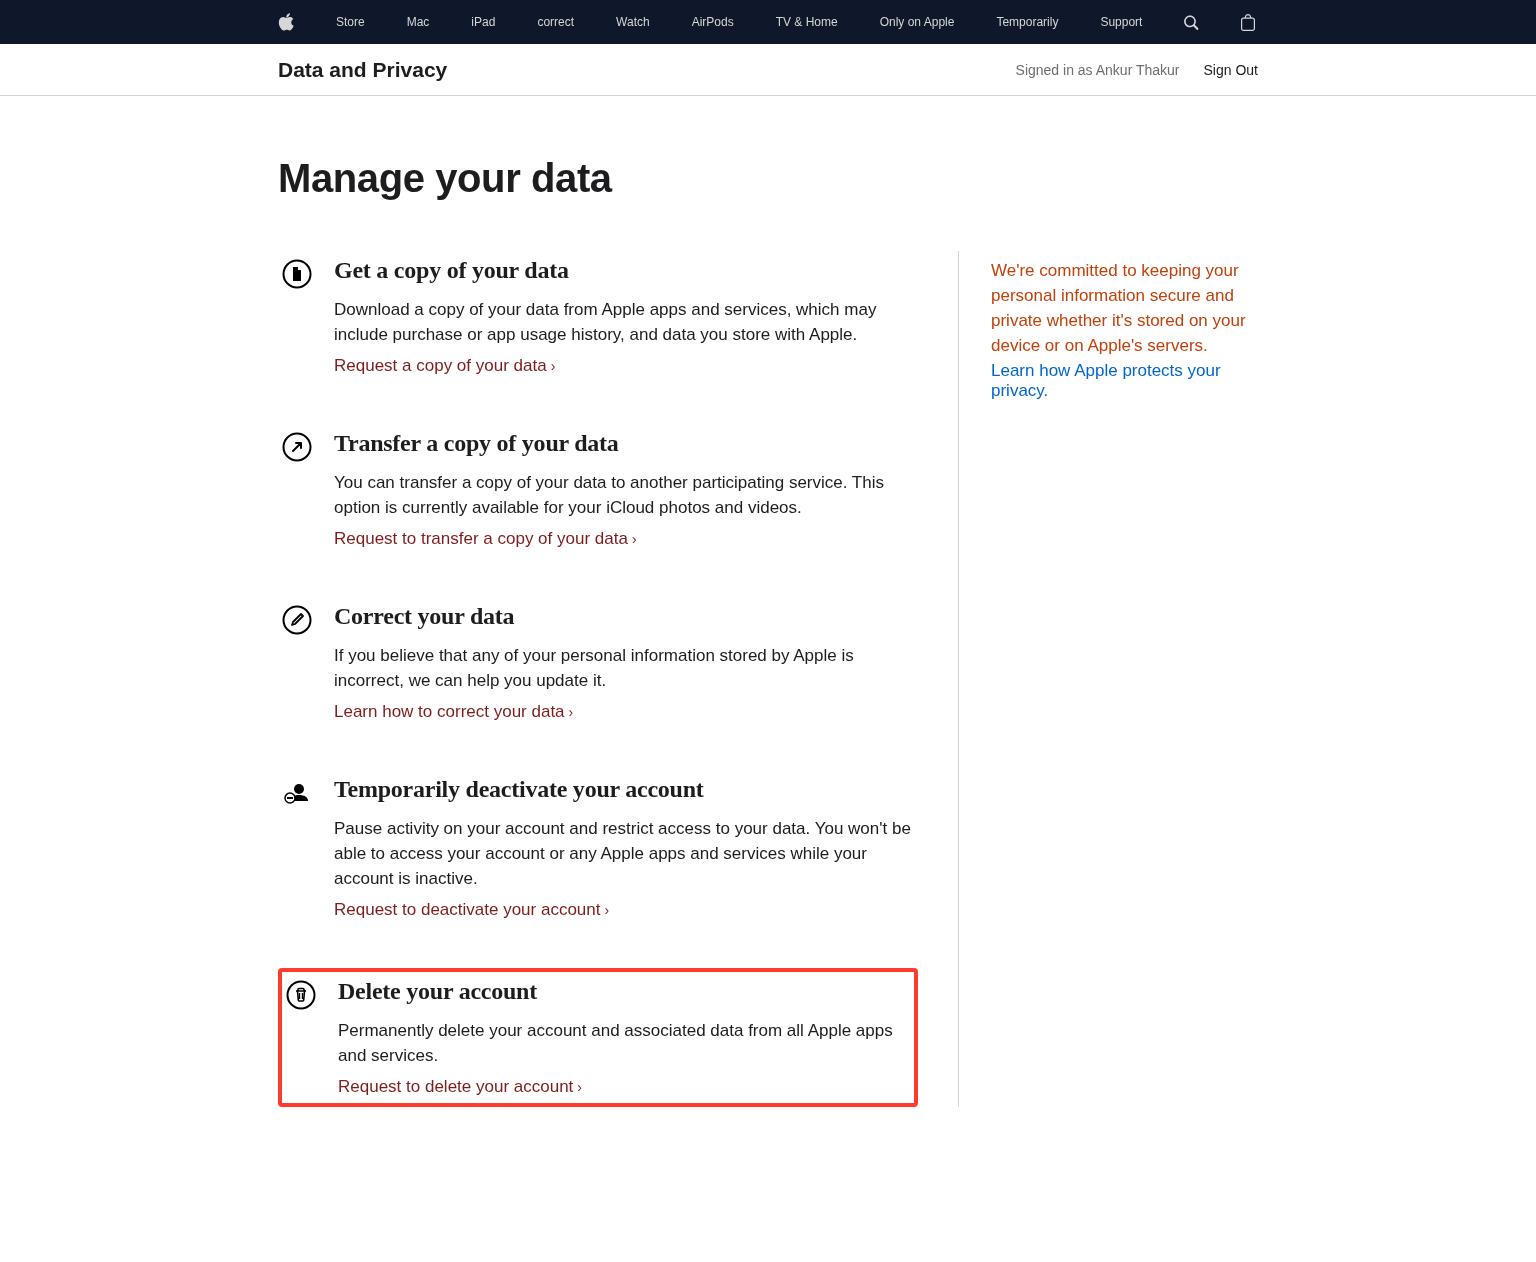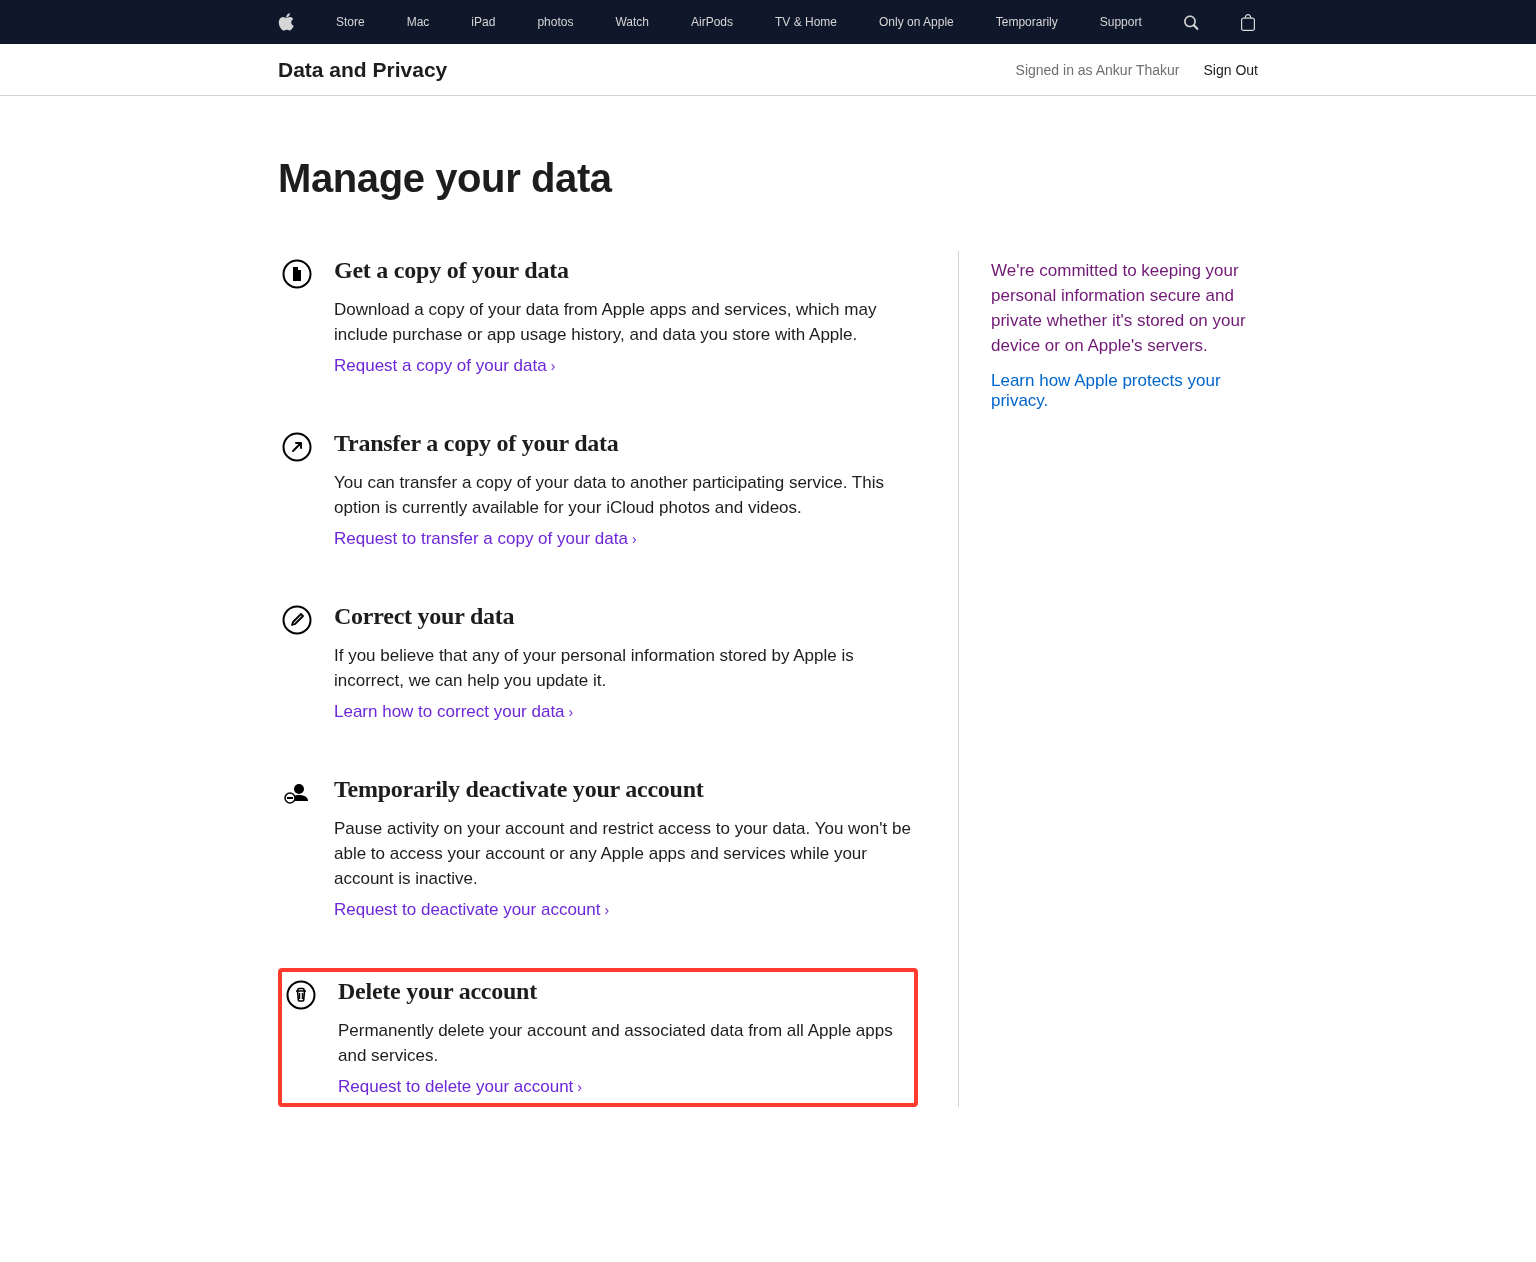--- a/index.html
+++ b/index.html
@@ -60,42 +60,42 @@
 .main-columns { display: flex; gap: 40px; }
 .main-left { flex: 1; max-width: 640px; }
 .main-right { width: 300px; border-left: 1px solid #d2d2d7; padding-left: 32px; padding-top: 8px; }
 
 .option-block { display: flex; gap: 22px; margin-bottom: 42px; padding: 6px 4px; }
 .option-icon { flex-shrink: 0; width: 30px; height: 30px; display: flex; align-items: center; justify-content: center; margin-top: 2px; }
 .option-icon svg { width: 30px; height: 30px; }
 .option-body { flex: 1; }
 .option-heading { font-size: 24px; font-weight: 700; margin-bottom: 14px; letter-spacing: -0.01em; font-family: Liberation Serif, serif; }
 .option-desc { font-size: 17px; line-height: 1.47; color: #1d1d1f; margin-bottom: 8px; }
-.option-link { font-size: 17px; color: #6d28d9; cursor: pointer; display: inline-flex; align-items: center; }
+.option-link { font-size: 17px; color: #7f1d1d; cursor: pointer; display: inline-flex; align-items: center; }
 .option-link .chev { font-size: 14px; margin-left: 4px; }
 
 .highlight-box { border: 4px solid #ff3b30; border-radius: 4px; margin-bottom: 0; }
 
-.side-text { font-size: 17px; line-height: 1.47; color: #701a75; margin-bottom: 12px; }
+.side-text { font-size: 17px; line-height: 1.47; color: #c2410c; margin-bottom: 2px; }
 .side-link { font-size: 17px; color: #0066cc; cursor: pointer; }
 </style>
 </head>
 <body>
 
 <nav class="global-nav">
   <div class="global-nav-inner">
     <a class="global-nav-icon">
       <svg width="16" height="18" viewBox="0 0 16 18">
           <path d="M13.2 9.5c0-2.4 2-3.5 2-3.6-1.1-1.6-2.8-1.8-3.4-1.8-1.4-.1-2.8.8-3.5.8-.7 0-1.8-.8-3-.8-1.5 0-2.9.9-3.7 2.2-1.6 2.7-.4 6.8 1.1 9 .8 1.1 1.7 2.3 2.9 2.3 1.2 0 1.6-.8 3-.8 1.4 0 1.8.8 3 .7 1.2 0 2-1.1 2.8-2.2.9-1.3 1.2-2.5 1.2-2.6-.1 0-2.4-.9-2.4-3.2zm-2.3-6.4c.6-.8 1.1-1.8 1-2.9-.9 0-2 .6-2.6 1.4-.6.7-1.1 1.8-1 2.8 1 .1 2-.5 2.6-1.3z"></path>
         </svg>
     </a>
     <a class="global-nav-link">Store</a>
     <a class="global-nav-link">Mac</a>
     <a class="global-nav-link">iPad</a>
-    <a class="global-nav-link">photos</a>
+    <a class="global-nav-link">correct</a>
     <a class="global-nav-link">Watch</a>
     <a class="global-nav-link">AirPods</a>
     <a class="global-nav-link">TV &amp; Home</a>
     <a class="global-nav-link">Only on Apple</a>
     <a class="global-nav-link">Temporarily</a>
     <a class="global-nav-link">Support</a>
     <a class="global-nav-icon">
       <svg width="15" height="15" viewBox="0 0 15 15">
           <path d="M14.3 13.2l-3.5-3.5c.7-.9 1.1-2.1 1.1-3.3C11.9 3.2 9.2.5 6 .5S.1 3.2.1 6.4s2.7 5.9 5.9 5.9c1.2 0 2.4-.4 3.3-1.1l3.5 3.5c.2.2.4.2.6.2.2 0 .4-.1.6-.2.3-.3.3-.8.3-1.5zM1.7 6.4c0-2.4 1.9-4.3 4.3-4.3s4.3 1.9 4.3 4.3-1.9 4.3-4.3 4.3-4.3-1.9-4.3-4.3z"></path>
         </svg>

